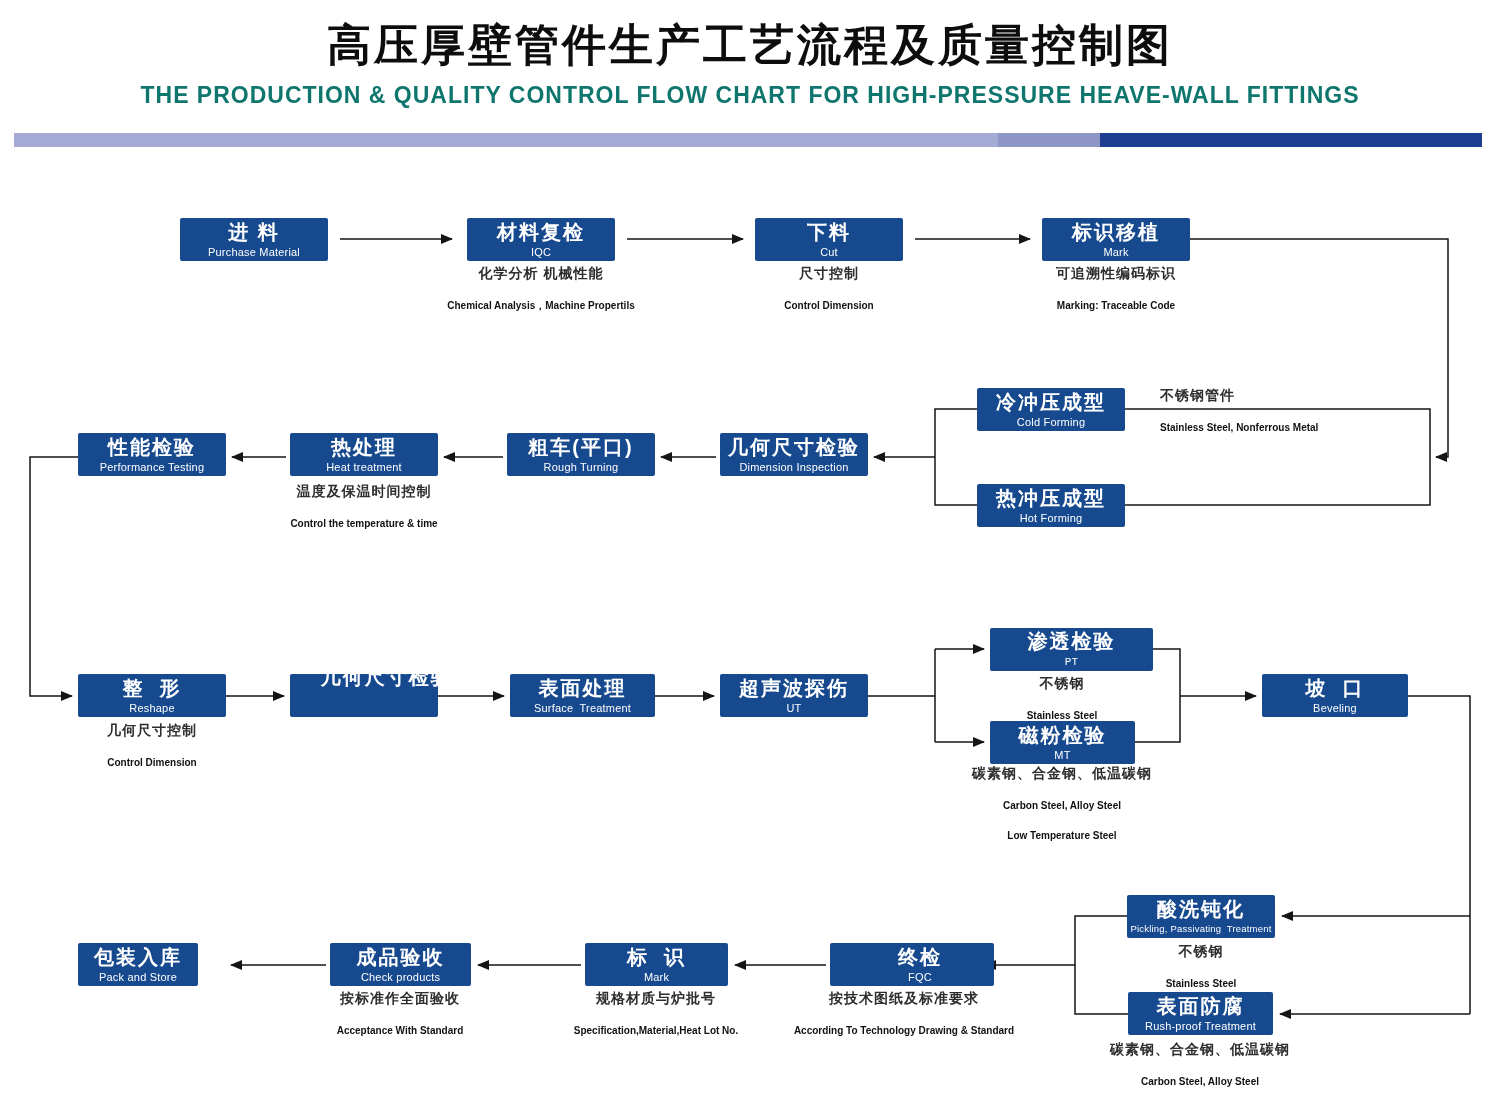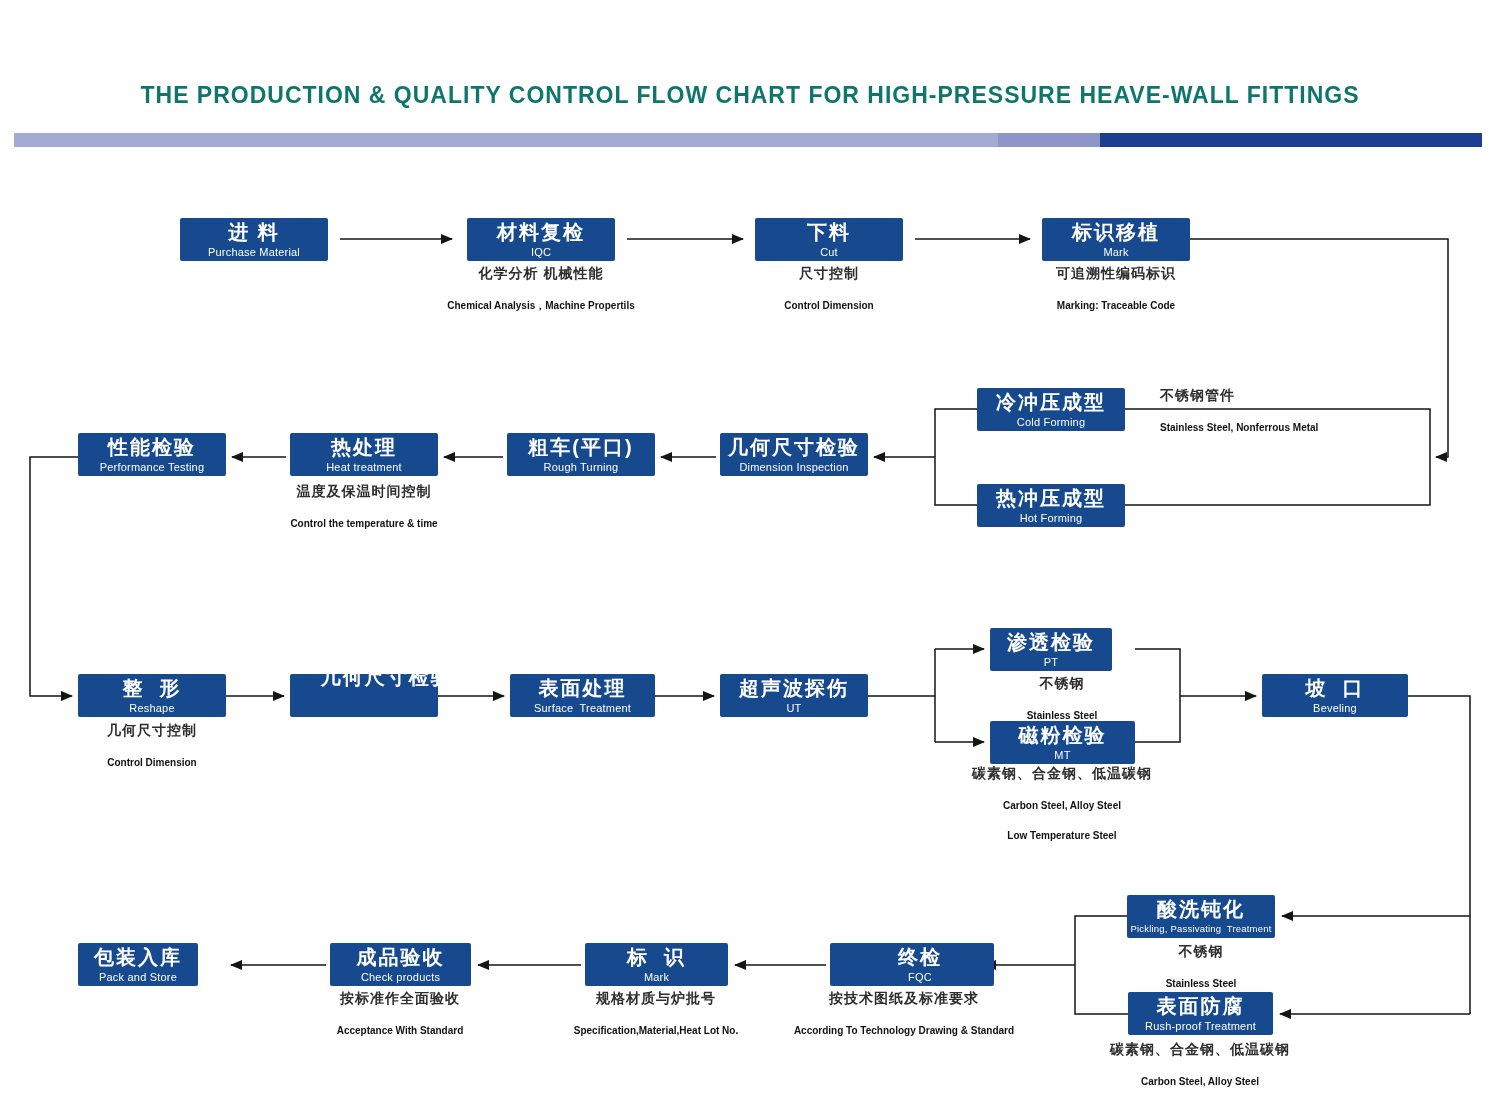--- a/index.html
+++ b/index.html
@@ -35,21 +35,21 @@
   #n-cold{left:977px;top:388px;}
   #n-hot{left:977px;top:484px;}
   #n-dim1{left:720px;top:433px;}
   #n-rough{left:507px;top:433px;}
   #n-heat{left:290px;top:433px;}
   #n-perf{left:78px;top:433px;}
   #n-reshape{left:78px;top:674px;}
   #n-dim2{left:290px;top:674px;}
   #n-surface{left:510px;top:674px;width:145px;}
   #n-ut{left:720px;top:674px;}
-  #n-pt{left:990px;top:628px;width:122px;}
+  #n-pt{left:990px;top:628px;width:163px;font-family:Liberation Mono, monospace;}
   #n-mt{left:990px;top:721px;width:145px;}
   #n-beveling{left:1262px;top:674px;width:146px;}
   #n-pickling{left:1127px;top:895px;}
   #n-pickling .en{font-size:9.5px;}
   #n-rustproof{left:1128px;top:992px;width:145px;}
   #n-fqc{left:830px;top:943px;padding-left:16px;}
   #n-mark2{left:585px;top:943px;width:143px;}
   #n-check{left:330px;top:943px;width:141px;}
   #n-pack{left:78px;top:943px;width:120px;}
 
@@ -74,20 +74,21 @@
   #note-fqc{left:754px;top:990px;width:300px;}
   #note-mark2{left:506px;top:990px;width:300px;}
   #note-check{left:250px;top:990px;width:300px;}
   #note-pack{left:1px;top:990px;width:300px;}
 </style>
 </head>
 <body>
 
 <div class="stage">
 
+  <h1 class="page-title">高压厚壁管件生产工艺流程及质量控制图</h1>
   <h2 class="page-subtitle">THE PRODUCTION &amp; QUALITY CONTROL FLOW CHART FOR HIGH-PRESSURE HEAVE-WALL  FITTINGS</h2>
   <div class="header-bar"></div>
 
   <svg class="connectors" width="1500" height="1099" viewBox="0 0 1500 1099" xmlns="http://www.w3.org/2000/svg">
     <defs>
       <marker id="arr" markerUnits="userSpaceOnUse" markerWidth="12" markerHeight="10" refX="11" refY="5" orient="auto">
         <path d="M0,0 L12,5 L0,10 Z" fill="#151515"></path>
       </marker>
     </defs>
     <g fill="none" stroke="#151515" stroke-width="1.5">

